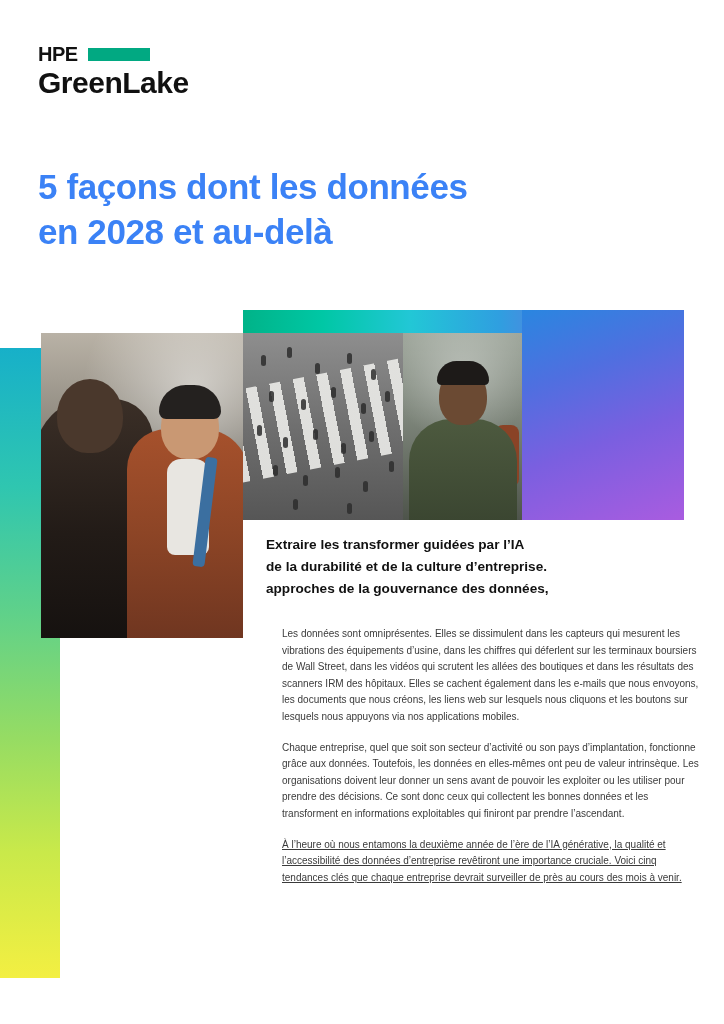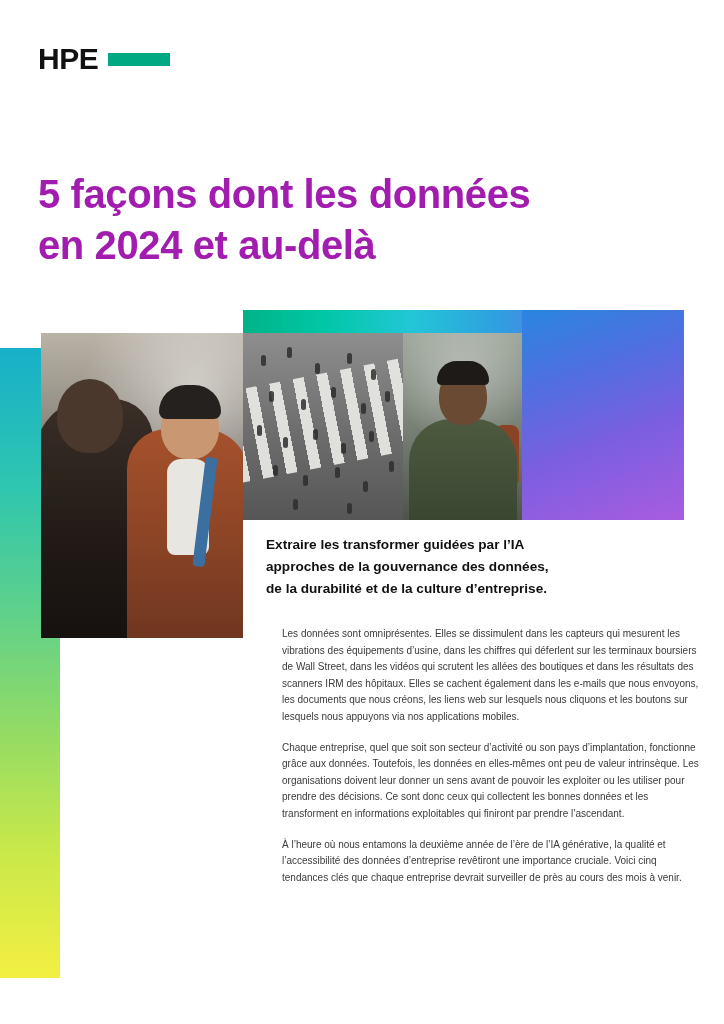--- a/index.html
+++ b/index.html
@@ -22,21 +22,21 @@
     left: 38px;
     top: 44px;
     width: 300px;
   }
   .brand-row1 {
     display: flex;
     align-items: center;
     gap: 10px;
   }
   .brand-hpe {
-    font-size: 30px;
+    font-size: 20px;
     font-weight: 700;
     letter-spacing: -0.5px;
     line-height: 1;
     color: #111111;
   }
   .brand-dash {
     width: 62px;
     height: 13px;
     background: #01a982;
     display: inline-block;
@@ -49,25 +49,25 @@
     color: #111111;
     margin-top: 2px;
   }
 
   
   .title {
     position: absolute;
     left: 38px;
     top: 142px;
     width: 560px;
-    font-size: 40px;
+    font-size: 35px;
     font-weight: 700;
     line-height: 1.28;
     letter-spacing: -0.4px;
-    color: #a21caf;
+    color: #3b82f6;
   }
   .title span { display: block; }
 
   
   .grad-left {
     position: absolute;
     left: 0;
     top: 348px;
     width: 60px;
     height: 630px;
@@ -210,35 +210,36 @@
   .body-copy {
     position: absolute;
     left: 282px;
     top: 626px;
     width: 418px;
     font-size: 10px;
     line-height: 1.66;
     color: #3a3a3a;
   }
   .body-copy p { margin: 0 0 14px 0; }
-  .body-copy p:last-child { margin-bottom: 16px; }
+  .body-copy p:last-child { margin-bottom: 16px; text-decoration: underline; }
 </style>
 </head>
 <body>
 
 <div class="brand">
   <div class="brand-row1">
     <div class="brand-hpe">HPE</div>
     <span class="brand-dash"></span>
   </div>
+  <div class="brand-greenlake">GreenLake</div>
 </div>
 
 <h1 class="title">
   <span>5 façons dont les données</span>
-  <span>en 2024 et au-delà</span>
+  <span>en 2028 et au-delà</span>
 </h1>
 
 <div class="grad-left"></div>
 <div class="grad-top"></div>
 <div class="grad-right"></div>
 
 <div class="photo photo-left">
   <div class="ph-bg"></div>
   <div class="fig-a"></div>
   <div class="head-a"></div>
@@ -281,21 +282,21 @@
 <div class="photo photo-right">
   <div class="ph-bg"></div>
   <div class="pack"></div>
   <div class="fig-c"></div>
   <div class="head-c"></div>
   <div class="hair-c"></div>
 </div>
 
 <div class="deck">
   <span>Extraire les transformer guidées par l’IA</span>
+  <span>de la durabilité et de la culture d’entreprise.</span>
   <span>approches de la gouvernance des données,</span>
-  <span>de la durabilité et de la culture d’entreprise.</span>
 </div>
 
 <div class="body-copy">
   <p>Les données sont omniprésentes. Elles se dissimulent dans les capteurs qui mesurent les vibrations des équipements d’usine, dans les chiffres qui déferlent sur les terminaux boursiers de Wall Street, dans les vidéos qui scrutent les allées des boutiques et dans les résultats des scanners IRM des hôpitaux. Elles se cachent également dans les e-mails que nous envoyons, les documents que nous créons, les liens web sur lesquels nous cliquons et les boutons sur lesquels nous appuyons via nos applications mobiles.</p>
   <p>Chaque entreprise, quel que soit son secteur d’activité ou son pays d’implantation, fonctionne grâce aux données. Toutefois, les données en elles-mêmes ont peu de valeur intrinsèque. Les organisations doivent leur donner un sens avant de pouvoir les exploiter ou les utiliser pour prendre des décisions. Ce sont donc ceux qui collectent les bonnes données et les transforment en informations exploitables qui finiront par prendre l’ascendant.</p>
   <p>À l’heure où nous entamons la deuxième année de l’ère de l’IA générative, la qualité et l’accessibilité des données d’entreprise revêtiront une importance cruciale. Voici cinq tendances clés que chaque entreprise devrait surveiller de près au cours des mois à venir.</p>
 </div>
 
 </body></html>

